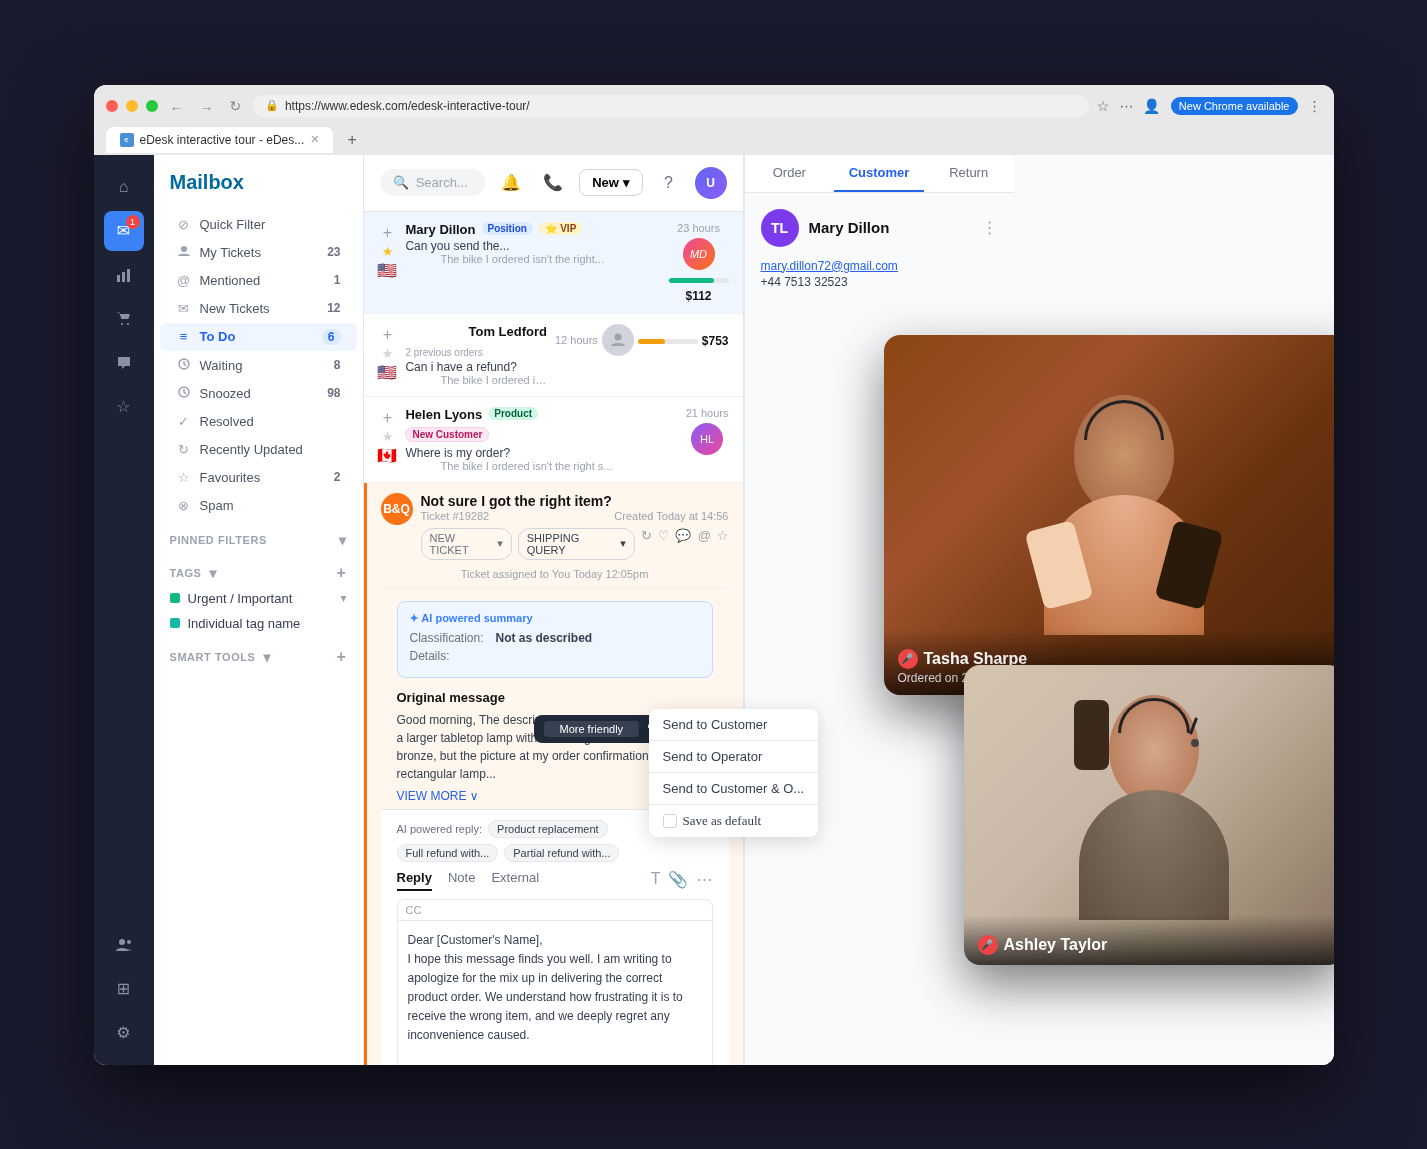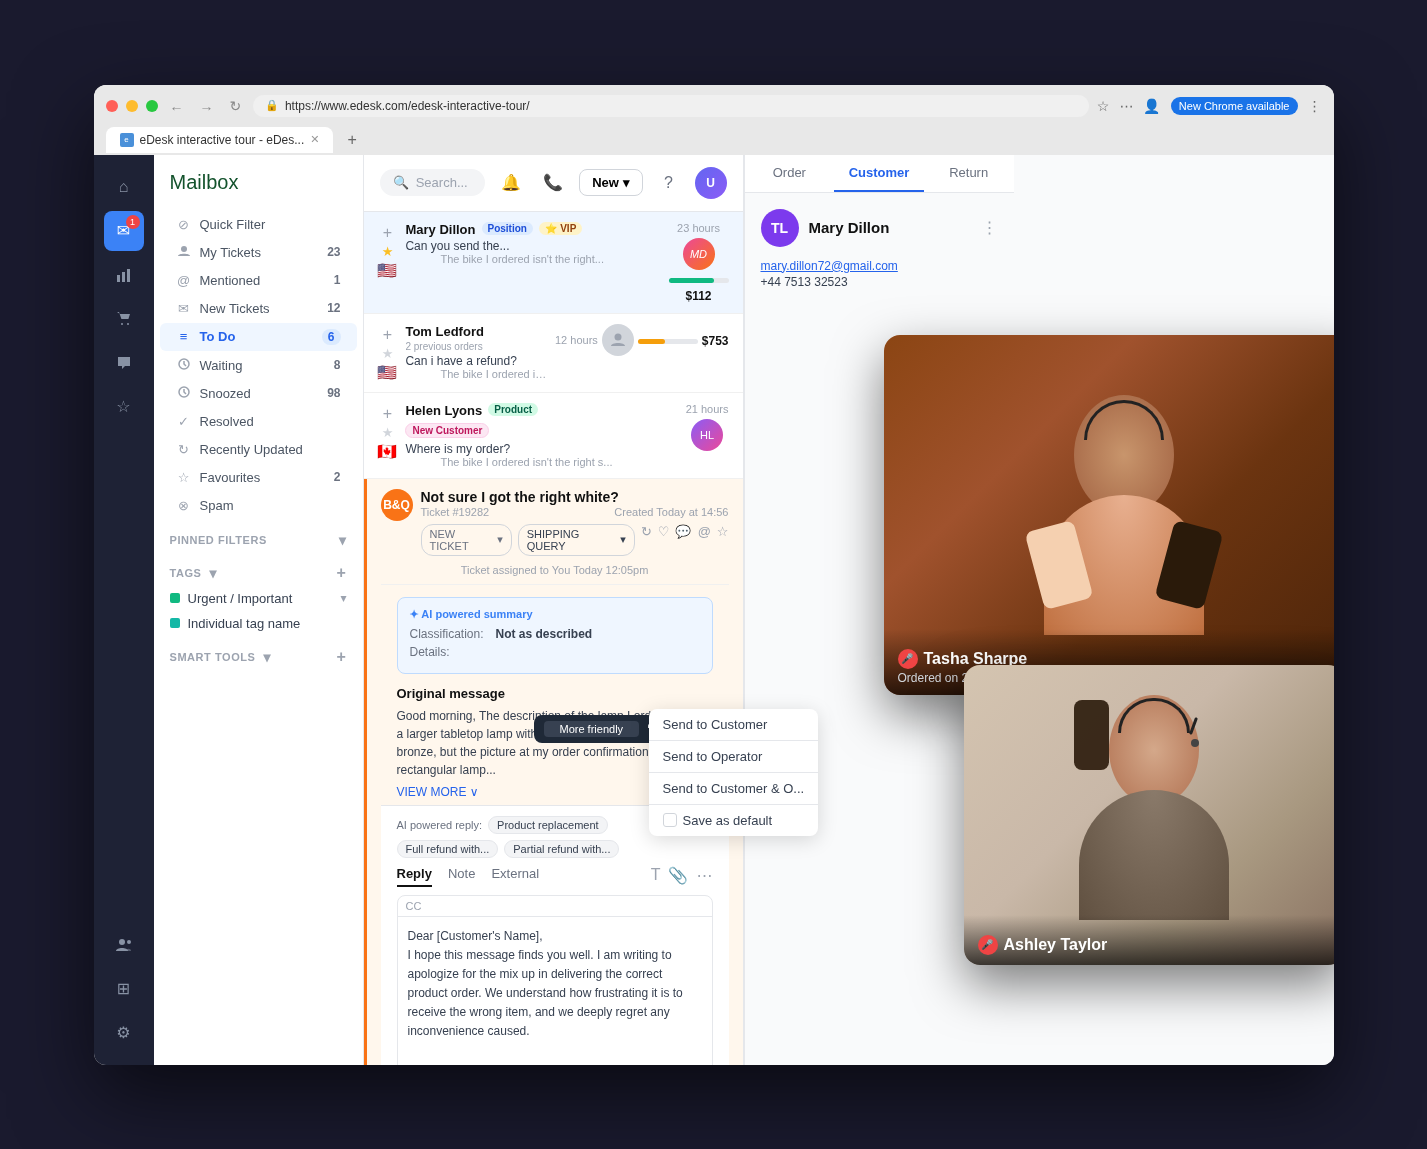--- a/index.html
+++ b/index.html
@@ -155,22 +155,22 @@
       width: 210px;
       background: #fff;
       border-right: 1px solid #e5e7eb;
       padding: 16px 0;
       flex-shrink: 0;
       overflow-y: auto;
     }
 
     .sidebar-title {
       font-size: 20px;
-      font-weight: 400;
-      color: #14532d;
+      font-weight: 700;
+      color: #0369a1;
       padding: 0 16px 16px;
     }
 
     .sidebar-item {
       display: flex;
       align-items: center;
       padding: 6px 16px;
       font-size: 13px;
       color: #4b5563;
       cursor: pointer;
@@ -537,20 +537,21 @@
       gap: 8px;
     }
 
     .context-menu-divider { height: 1px; background: #e5e7eb; }
 
     .save-default {
       padding: 8px 14px;
       display: flex;
       align-items: center;
       gap: 6px;
+      font-family: Liberation Serif, serif;
     }
 
     .checkbox-sq {
       width: 14px;
       height: 14px;
       border: 1.5px solid #d1d5db;
       border-radius: 3px;
     }
 
     
@@ -838,21 +839,21 @@
           </div>
         </div>
 
         <div class="ticket-item">
           <div style="display:flex;flex-direction:column;align-items:center;gap:2px;margin-top:2px;">
             <span style="color:#9ca3af;font-size:16px;">+</span>
             <span style="color:#d1d5db;font-size:13px;">★</span>
             <span style="font-size:16px;">🇺🇸</span>
           </div>
           <div class="ticket-info">
-            <div style="display:flex;align-items:center;gap:6px;margin-bottom:2px;">
+            <div style="display:flex;align-items:center;gap:6px;margin-bottom:8px;justify-content:flex-end;">
               <span class="ticket-sender">Tom Ledford</span>
             </div>
             <div style="font-size:10px;color:#9ca3af;margin-bottom:2px;">2 previous orders</div>
             <div class="ticket-subject">Can i have a refund?</div>
             <div class="ticket-preview">The bike I ordered isn't the rig...</div>
           </div>
           <div style="display:flex;flex-direction:row;align-items:center;gap:4px;">
             <div class="ticket-time">12 hours</div>
             <div style="width:32px;height:32px;border-radius:50%;background:#d1d5db;font-size:11px;color:#6b7280;display:flex;align-items:center;justify-content:center;">
               <svg width="16" height="16" viewBox="0 0 16 16" fill="#9ca3af">
@@ -887,21 +888,21 @@
           <div style="display:flex;flex-direction:column;align-items:center;gap:4px;">
             <div class="ticket-time">21 hours</div>
             <div style="width:32px;height:32px;border-radius:50%;background:linear-gradient(135deg,#8b5cf6,#ec4899);font-size:11px;color:white;display:flex;align-items:center;justify-content:center;">HL</div>
           </div>
         </div>
 
         <div style="background:#fff7ed;border-left:3px solid #f97316;margin:0;padding:10px 14px;">
           <div style="display:flex;align-items:flex-start;gap:8px;">
             <div style="width:32px;height:32px;border-radius:50%;background:#f97316;color:white;font-size:12px;font-weight:700;display:flex;align-items:center;justify-content:center;flex-shrink:0;">B&amp;Q</div>
             <div style="flex:1;">
-              <div style="font-size:14px;font-weight:700;color:#111;">Not sure I got the right white?</div>
+              <div style="font-size:14px;font-weight:700;color:#111;">Not sure I got the right item?</div>
               <div style="font-size:11px;color:#9ca3af;margin-top:1px;">
                 <span>Ticket #19282</span>
                 <span style="float:right;">Created Today at 14:56</span>
               </div>
               <div style="display:flex;gap:6px;margin-top:6px;">
                 <span class="action-badge new-ticket">
                   <span>NEW TICKET</span> ▾
                 </span>
                 <span class="action-badge">
                   <span>SHIPPING QUERY</span> ▾

